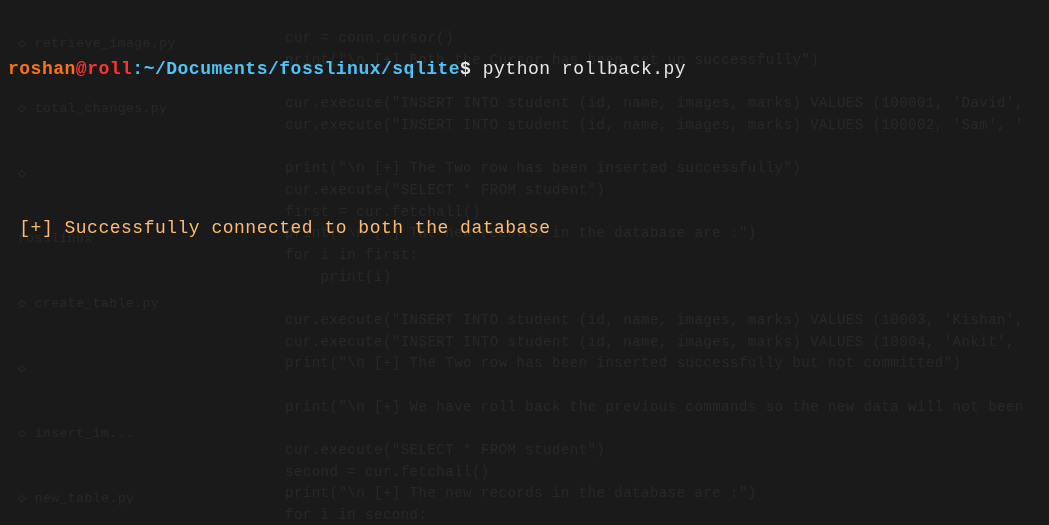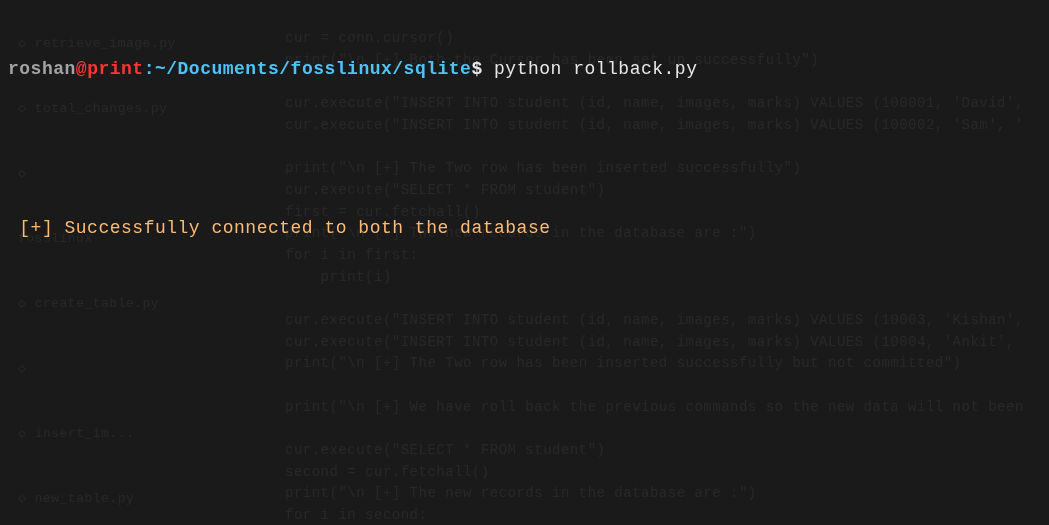--- a/index.html
+++ b/index.html
@@ -43,21 +43,21 @@
       pointer-events: none;
       z-index: 0;
     }
     .terminal {
       position: relative;
       z-index: 1;
       white-space: pre-wrap;
       word-break: break-all;
     }
     .prompt-line { margin-bottom: 2px; }
-    .user { color: #a3a3a3; font-weight: bold; }
+    .user { color: #f97316; font-weight: bold; }
     .host { color: #ff3333; font-weight: bold; }
     .at { color: #ff3333; font-weight: bold; }
     .colon { color: #4fc3f7; font-weight: bold; }
     .path { color: #4fc3f7; font-weight: bold; }
     .dollar { color: #e8e8e8; font-weight: bold; }
     .cmd { color: #e8e8e8; }
     .output { color: #fdba74; }
     .line { min-height: 1.45em; }
   </style>
 </head>
@@ -104,21 +104,21 @@
 
 cur.execute("SELECT * FROM student")
 second = cur.fetchall()
 print("\n [+] The new records in the database are :")
 for i in second:
     print(i)
 cur.close()
 conn.close()</div>
 
 <div class="terminal">
-  <div class="prompt-line"><span class="user">roshan</span><span class="at">@</span><span class="host">print</span><span class="colon">:</span><span class="path">~/Documents/fosslinux/sqlite</span><span class="dollar">$</span> <span class="cmd">python rollback.py</span></div>
+  <div class="prompt-line"><span class="user">roshan</span><span class="at">@</span><span class="host">roll</span><span class="colon">:</span><span class="path">~/Documents/fosslinux/sqlite</span><span class="dollar">$</span> <span class="cmd">python rollback.py</span></div>
   <div class="output line"></div>
   <div class="output line"> [+] Successfully connected to both the database</div>
   <div class="output line"></div>
   <div class="output line"></div>
   
   
   
   
   
   

